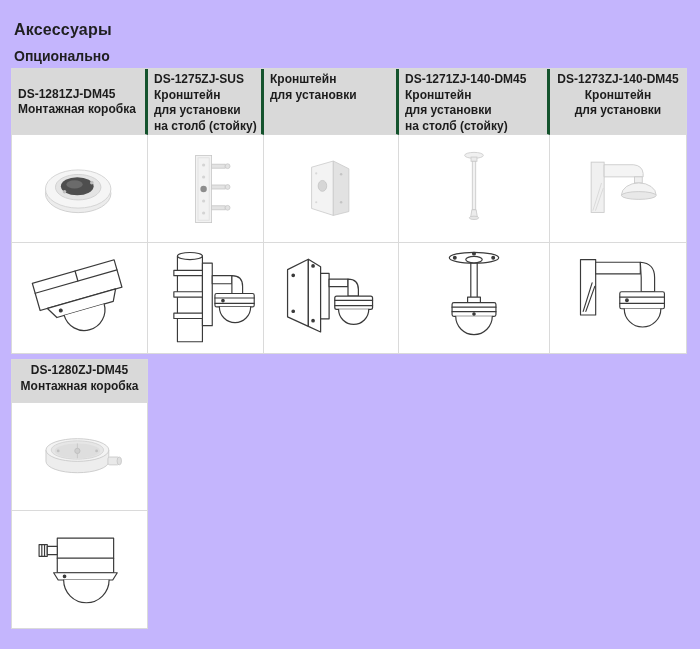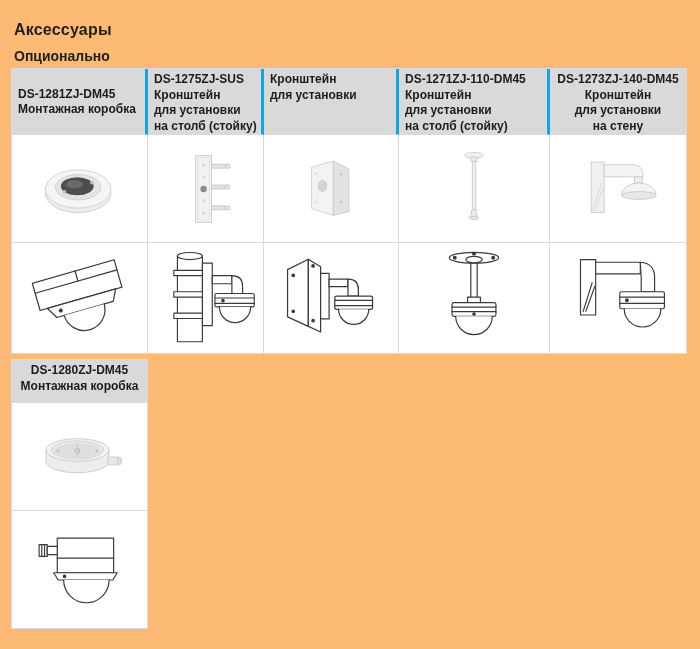--- a/index.html
+++ b/index.html
@@ -1,24 +1,24 @@
 <!DOCTYPE html>
 <html><head>
 <meta charset="utf-8">
 <style>
   html,body{margin:0;padding:0;width:700px;height:649px;background:#ffffff;overflow:hidden;
     font-family:"Liberation Sans",sans-serif;color:#1f1f1f;-webkit-font-smoothing:antialiased;}
-  .page{position:absolute;inset:0;background:#fdba74;}
+  .page{position:absolute;inset:0;background:#c4b5fd;}
   .title{position:absolute;left:14px;top:21px;font-size:16px;font-weight:700;letter-spacing:.2px;}
   .subtitle{position:absolute;left:14px;top:48px;font-size:14px;font-weight:700;}
   .tbl{position:absolute;display:grid;border-top:1px solid #dadada;border-left:1px solid #dadada;background:#fff;}
   .t1{left:11px;top:68px;grid-template-columns:136px 116px 135px 151px 137px;grid-template-rows:66px 108px 111px;}
   .t2{left:11px;top:359px;grid-template-columns:136px;grid-template-rows:43px 108px 118px;}
   .cell{box-sizing:border-box;border-right:1px solid #dadada;border-bottom:1px solid #dadada;overflow:hidden;}
-  .head{background:#d9d9d9;border-right:3px solid #0ea5e9;padding:3px 6px 2px 6px;
+  .head{background:#d9d9d9;border-right:3px solid #14532d;padding:3px 6px 2px 6px;
     font-size:12px;font-weight:700;line-height:15.5px;color:#1c1c1c;}
   .head.last{border-right:1px solid #dadada;text-align:center;}
   .head.vcenter{display:flex;flex-direction:column;justify-content:center;}
   .imgc{display:flex;align-items:center;justify-content:center;background:#fff;}
   .hl{white-space:nowrap;}
   svg{display:block;}
   .ln{fill:#ffffff;stroke:#3a3a3a;stroke-width:1.3;stroke-linejoin:round;stroke-linecap:round;}
 </style>
 </head>
 <body>
@@ -38,30 +38,29 @@
       <div class="hl">DS-1275ZJ-SUS</div>
       <div class="hl">Кронштейн</div>
       <div class="hl">для установки</div>
       <div class="hl">на столб (стойку)</div>
     </div>
     <div class="cell head">
       <div class="hl">Кронштейн</div>
       <div class="hl">для установки</div>
     </div>
     <div class="cell head">
-      <div class="hl">DS-1271ZJ-110-DM45</div>
+      <div class="hl">DS-1271ZJ-140-DM45</div>
       <div class="hl">Кронштейн</div>
       <div class="hl">для установки</div>
       <div class="hl">на столб (стойку)</div>
     </div>
     <div class="cell head last">
       <div class="hl">DS-1273ZJ-140-DM45</div>
       <div class="hl">Кронштейн</div>
       <div class="hl">для установки</div>
-      <div class="hl">на стену</div>
     </div>
 
     <div class="cell imgc">
       <svg width="100" height="64" viewBox="0 0 110 70" role="img" aria-label="round-mounting-box-photo">
         <ellipse cx="53" cy="40" rx="36" ry="21" fill="#ececec" stroke="#cdcdcd"></ellipse>
         <ellipse cx="53" cy="35" rx="36" ry="21" fill="#f5f5f5" stroke="#d2d2d2"></ellipse>
         <ellipse cx="53" cy="33" rx="25" ry="14" fill="#e4e4e4" stroke="#cfcfcf"></ellipse>
         <ellipse cx="52" cy="32" rx="18" ry="10" fill="#4e4e4e"></ellipse>
         <ellipse cx="49" cy="30" rx="9" ry="4.5" fill="#6b6b6b"></ellipse>
         <circle cx="68" cy="28" r="2" fill="#bdbdbd"></circle>

